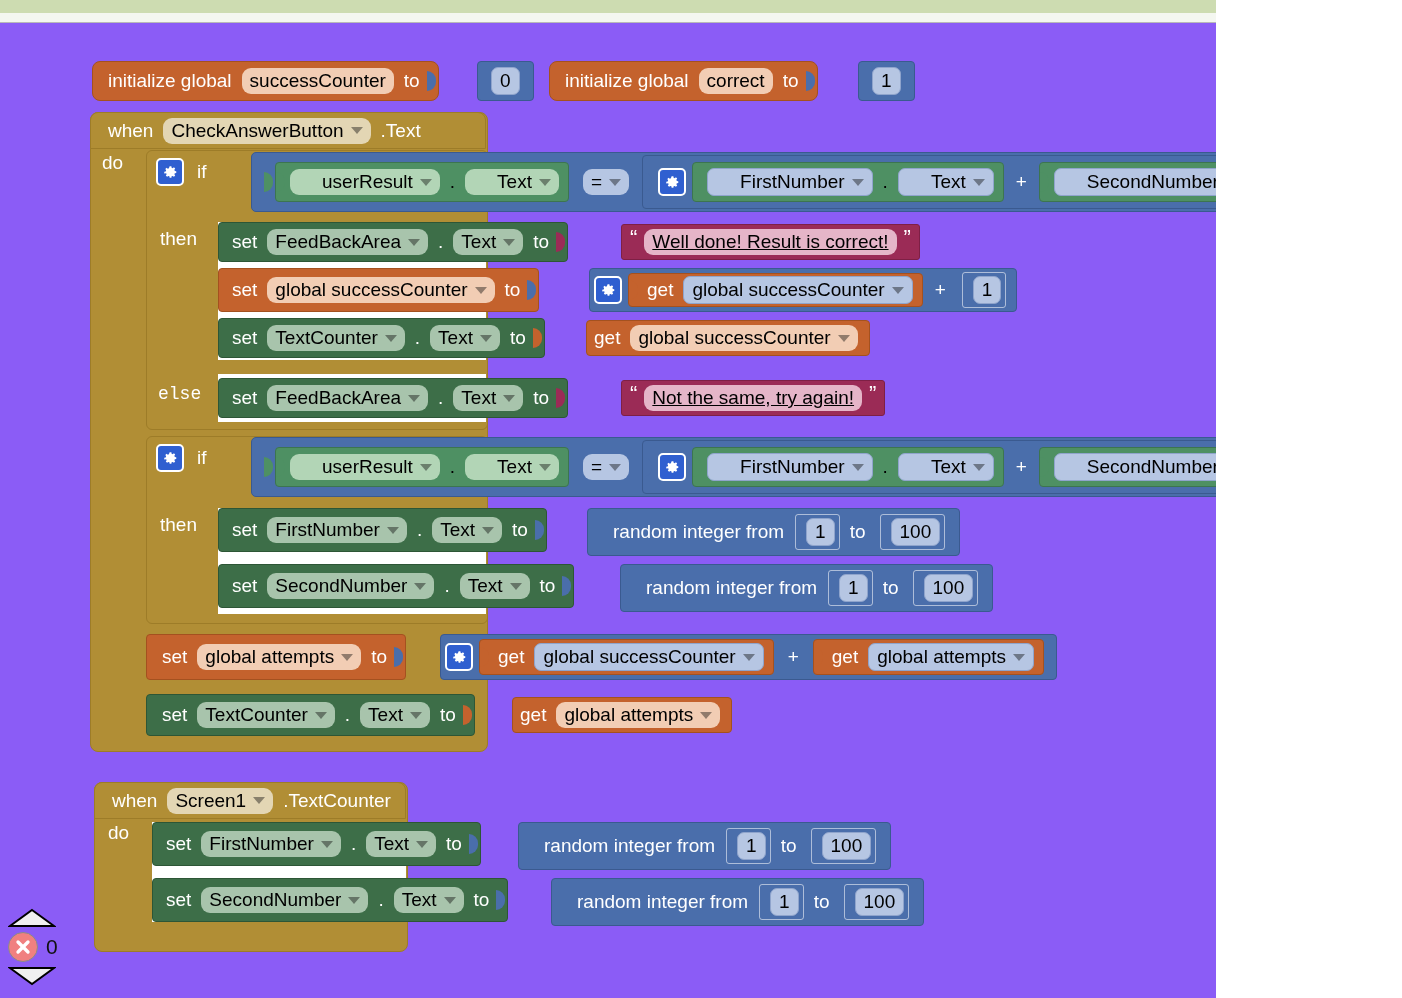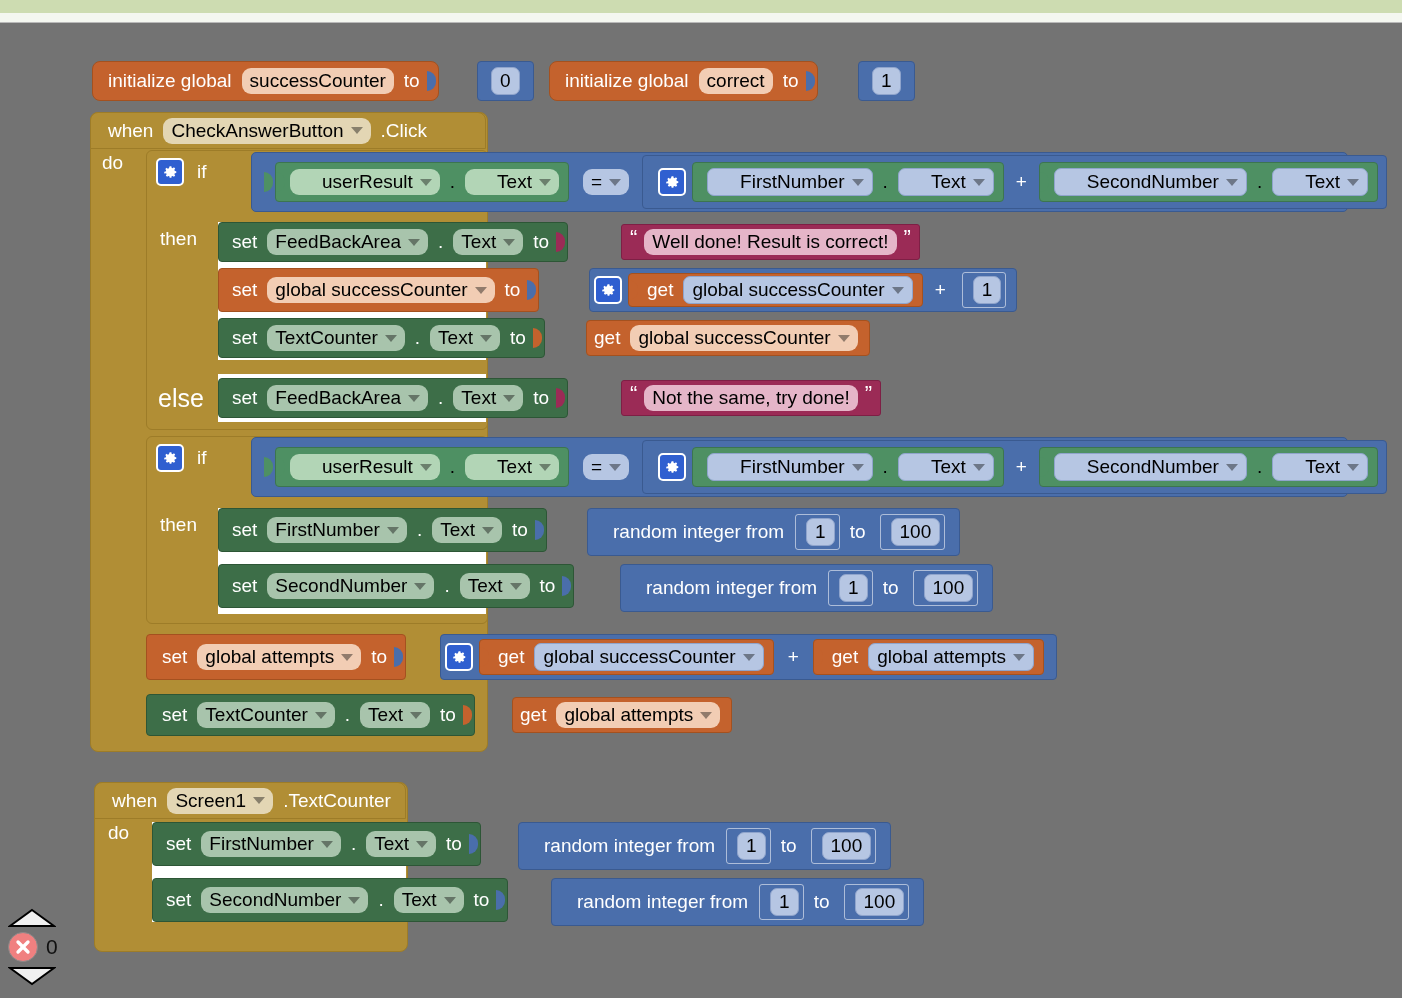--- a/index.html
+++ b/index.html
@@ -3,23 +3,23 @@
 <meta charset="utf-8">
 <style>
   html, body {
     margin: 0;
     padding: 0;
     background: #ffffff;
     font-family: "Liberation Sans", sans-serif;
   }
   #canvas {
     position: relative;
-    width: 1402px;
+    width: 1216px;
     height: 998px;
-    background: #737373;
+    background: #8b5cf6;
     overflow: hidden;
   }
   
   .topbar-green {
     position: absolute; left: 0; top: 0; width: 1402px; height: 13px;
     background: #cddcb1;
   }
   .topbar-pale {
     position: absolute; left: 0; top: 13px; width: 1402px; height: 9px;
     background: #f4f7f0; border-bottom: 1px solid #b9b9b9;
@@ -64,21 +64,21 @@
   .c-comp    { background: #3d6e48; border:1px solid #2d5636; }
   .c-comp .field { background:#a8c4ac; }
   .c-compget { background: #4e9063; border:1px solid #3c7550; }
   .c-compget .field { background:#b2d5b6;padding-left:32px; }
   .c-var     { background: #c4622d; border:1px solid #a4511f; }
   .c-var .field { background:#f2cdb4; }
   .c-logic   { background: #4a6eab; border:1px solid #3a5a90; }
   .c-math    { background: #4a6eab; border:1px solid #3a5a90; }
   .c-math .field { background:#b6c6e3; border:1px solid #8fa4cc; border-radius:7px; }
   .c-text    { background: #9b2b56; border:1px solid #7e1f45; }
-  .c-text .field { background:#e5b5c8; }
+  .c-text .field { background:#e5b5c8;text-decoration:underline; }
 
   
   .numbox {
     display: inline-flex; align-items: center;
     border: 1px solid rgba(255,255,255,0.55);
     border-radius: 3px;
     padding: 3px 4px 3px 10px;
     margin-left: 4px;
     position: relative;
   }
@@ -151,21 +151,21 @@
 
   <div style="position:absolute; left:90px; top:112px; width:396px; height:638px;
               background:#b18e35; border:1px solid #9d7c28; border-radius:8px;"></div>
 
   <div class="blk c-event" style="left:90px; top:112px; width:396px; height:37px; border-radius:8px 8px 0 0; padding-left:10px;">
     <span class="lbl">when</span>
     <span class="field">
       <span>CheckAnswerButton</span>
       <i class="caret"></i>
     </span>
-    <span class="lbl">.Click</span>
+    <span class="lbl">.Text</span>
   </div>
   <div style="position:absolute;left:102px;top:152px;font-size:19px;color:#fff;">do</div>
 
   <div style="position:absolute;left:146px;top:725px;width:340px;height:0;"></div>
 
   <div style="position:absolute; left:146px; top:150px; width:340px; height:278px;
               background:#b18e35; border:1px solid #9d7c28; border-radius:6px;"></div>
 
   <div style="position:absolute;left:218px;top:222px;width:268px;height:138px;background:#ffffff;"></div>
   <div style="position:absolute;left:218px;top:374px;width:268px;height:48px;background:#ffffff;"></div>
@@ -304,39 +304,39 @@
     <span class="plug-in" style="background:#c4622d;"></span>
   </div>
   <div class="blk c-var" style="left:586px; top:320px; height:36px; border-radius:4px; padding-right:8px;">
     <span class="lbl">get</span>
     <span class="field">
       <span>global successCounter</span>
       <i class="caret"></i>
     </span>
   </div>
 
-  <div style="position:absolute;left:158px;top:384px;font-size:25px;color:#fff;">else</div>
+  <div style="position:absolute;left:158px;top:384px;font-size:18px;color:#fff;font-family:Liberation Mono, monospace;">else</div>
 
   <div class="blk c-comp" style="left:218px; top:378px; height:40px; border-radius:4px; padding-left:6px;">
     <span class="lbl">set</span>
     <span class="field">
       <span>FeedBackArea</span>
       <i class="caret"></i>
     </span>
     <span class="lbl">.</span>
     <span class="field">
       <span>Text</span>
       <i class="caret"></i>
     </span>
     <span class="lbl">to</span>
     <span class="plug-in" style="background:#9b2b56;"></span>
   </div>
   <div class="blk c-text" style="left:621px; top:380px; height:36px; border-radius:3px; padding:0 4px;">
     <span class="quote">“</span>
-    <span class="field">Not the same, try done!</span>
+    <span class="field">Not the same, try again!</span>
     <span class="quote">”</span>
   </div>
 
   <div style="position:absolute; left:146px; top:436px; width:340px; height:186px;
               background:#b18e35; border:1px solid #9d7c28; border-radius:6px;"></div>
   <div style="position:absolute;left:218px;top:508px;width:268px;height:106px;background:#ffffff;"></div>
 
   <div class="blk" style="left:152px; top:440px; height:36px;">
     <span class="gear">
       <svg viewBox="0 0 24 24" fill="#ffffff">

